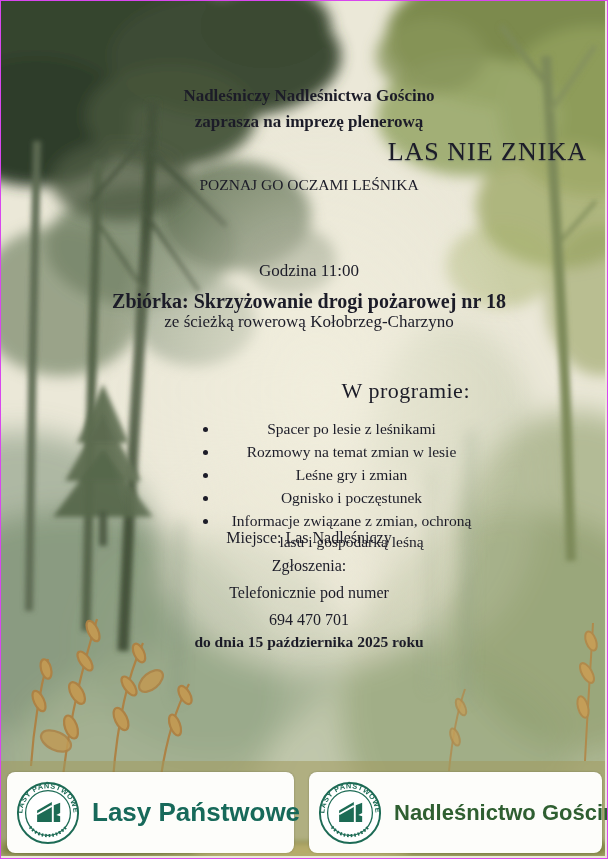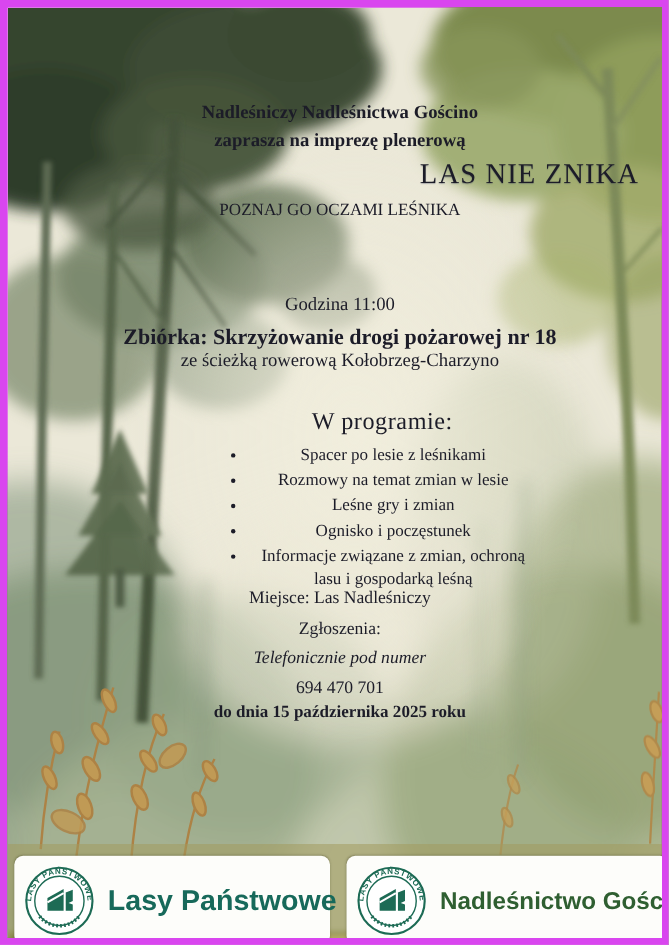--- a/index.html
+++ b/index.html
@@ -1,44 +1,44 @@
 <!DOCTYPE html>
 <html lang="pl"><head>
 <meta charset="utf-8">
 <style>
   html,body{margin:0;padding:0;background:#555;}
   .poster{
     position:relative;
     width:608px;height:859px;
     background:#ebe8d8;
-    border:7px solid #d946ef;
+    border:1px solid #d946ef;
     box-sizing:border-box;
     overflow:hidden;
     font-family:"Liberation Serif", serif;
     color:#1c1c28;
     padding-left:24px;
   }
   .bg{position:absolute;left:0;top:0;width:604px;height:855px;}
   .txt{position:absolute;left:30px;right:20px;text-align:center;line-height:1.25;}
   .b{font-weight:normal;}
   .intro1{top:84px;font-size:17px;font-weight:bold;}
   .intro2{top:110px;font-size:17px;font-weight:bold;}
   .title{top:135px;font-size:26px;letter-spacing:1px;text-shadow:0 1px 1px rgba(50,55,90,.35);text-align:right;}
   .subtitle{top:174px;font-size:15.5px;}
   .dateline{top:230px;font-size:17px;}
   .timeline{top:259px;font-size:17px;}
   .meet1{top:288px;font-size:20px;font-weight:bold;}
   .meet2{top:310px;font-size:17px;}
   .program{position:absolute;left:198px;top:363px;width:285px;}
-  .program h2{margin:0;font-size:22px;font-weight:normal;text-align:center;letter-spacing:.5px;}
+  .program h2{margin:14px;font-size:22px;font-weight:normal;text-align:right;letter-spacing:.5px;}
   .program ul{margin:7px 0 0 0;padding:0 0 0 20px;}
   .program li{font-size:15.5px;line-height:21px;margin:0 0 2px 0;text-align:center;}
   .place{top:527px;font-size:16px;}
   .signup{top:555px;font-size:16px;}
-  .phoneinfo{top:582px;font-size:16px;font-style:italic;}
+  .phoneinfo{top:582px;font-size:16px;}
   .phone{top:609px;font-size:16px;}
   .deadline{top:631px;font-size:15.5px;font-weight:bold;}
   .logo-box{
     position:absolute;top:771px;height:81px;
     background:#fdfdfa;border-radius:8px;
     display:flex;align-items:center;
     box-shadow:0 0 2px rgba(60,60,30,.4);
   }
   .logo-box.left{left:6px;width:287px;}
   .logo-box.right{left:308px;width:293px;}

